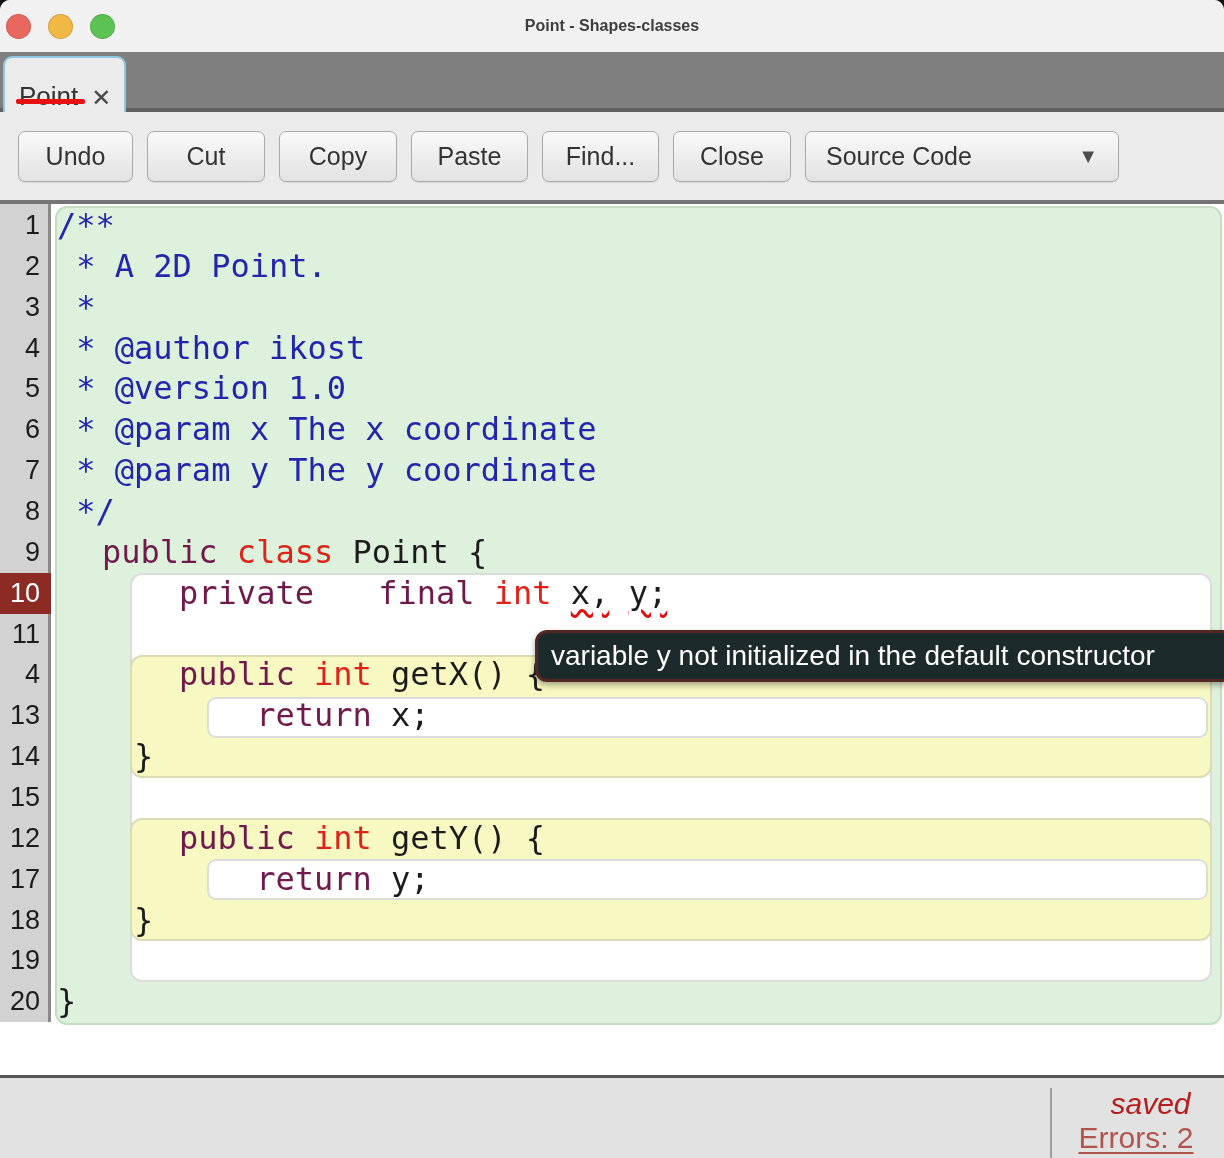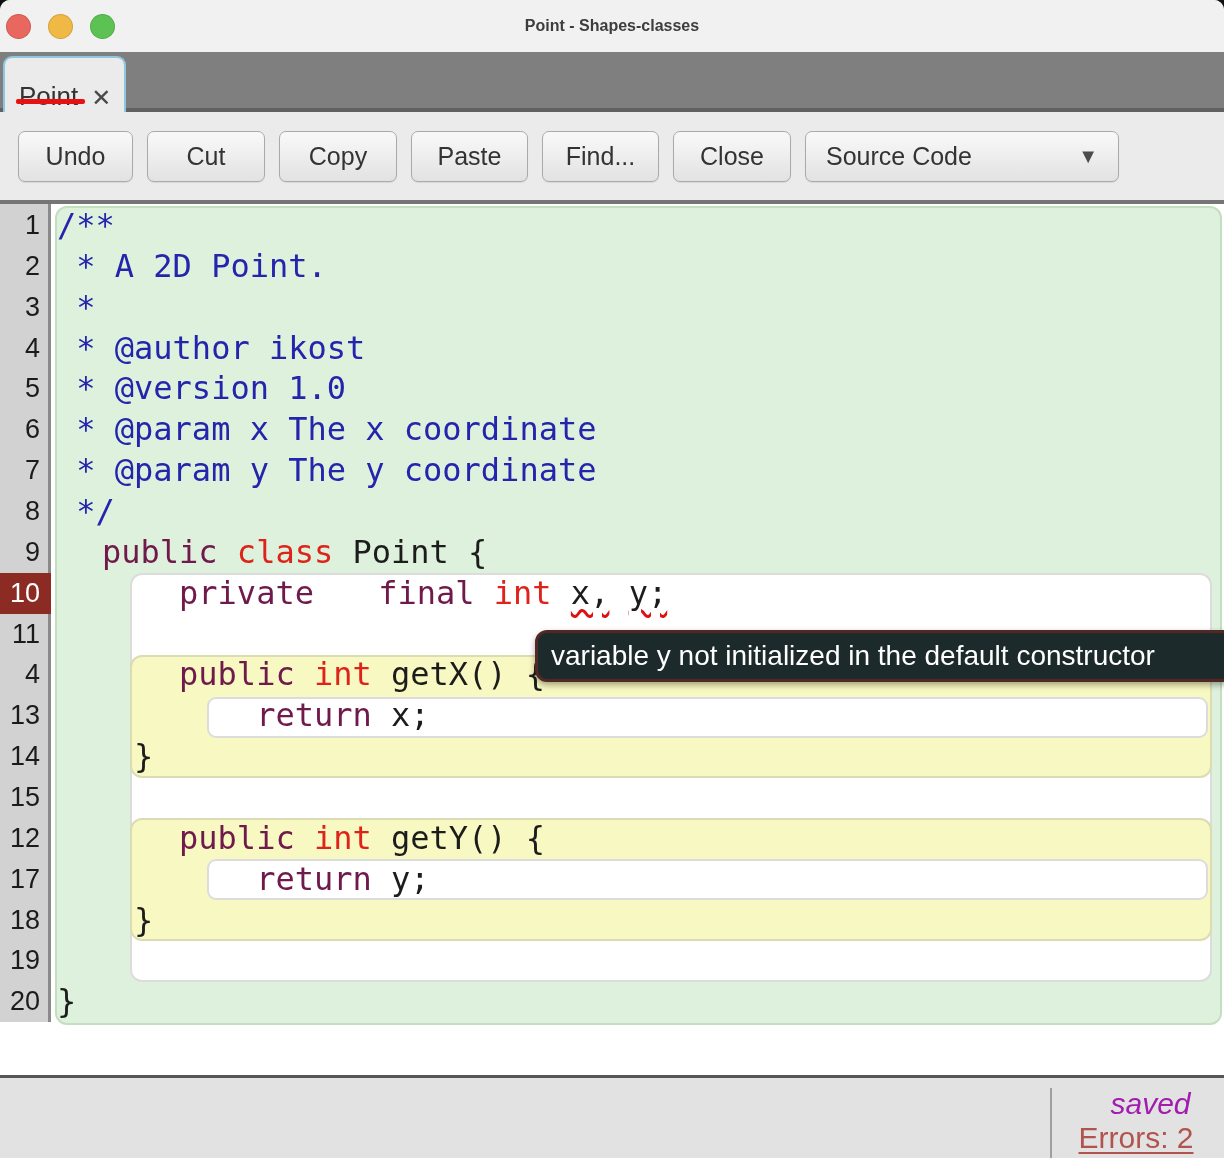--- a/index.html
+++ b/index.html
@@ -81,21 +81,21 @@
   .tooltip { position:absolute; left:535px; top:426px; width:700px; height:52px;
     background:#1d2a2c; border:3px solid #512824; border-radius:12px;
     color:#fff; font-size:28px; display:flex; align-items:center; padding-left:13px;
     box-shadow:0 3px 6px rgba(0,0,0,.35); z-index:10; }
 
   
   .statusbar { position:absolute; left:0; top:1075px; width:1224px; height:83px;
     background:#e2e2e2; border-top:3px solid #565656; }
   .status-divider { position:absolute; left:1050px; top:10px; height:70px; width:2px; background:#9f9f9f; }
   .status-right { position:absolute; left:1052px; top:9px; width:168px; text-align:center; }
-  .saved-label { font-size:30px; line-height:34px; font-style:italic; color:#a21caf;margin-left:29px; }
+  .saved-label { font-size:30px; line-height:34px; font-style:italic; color:#b91c1c;margin-left:29px; }
   .errors-link { font-size:30px; line-height:34px; color:#b0544d;
     text-decoration:underline; text-decoration-thickness:2px; text-underline-offset:4px; }
 </style>
 </head>
 <body>
 
 <div class="window">
 
   <div class="titlebar">
     <div class="lights">

